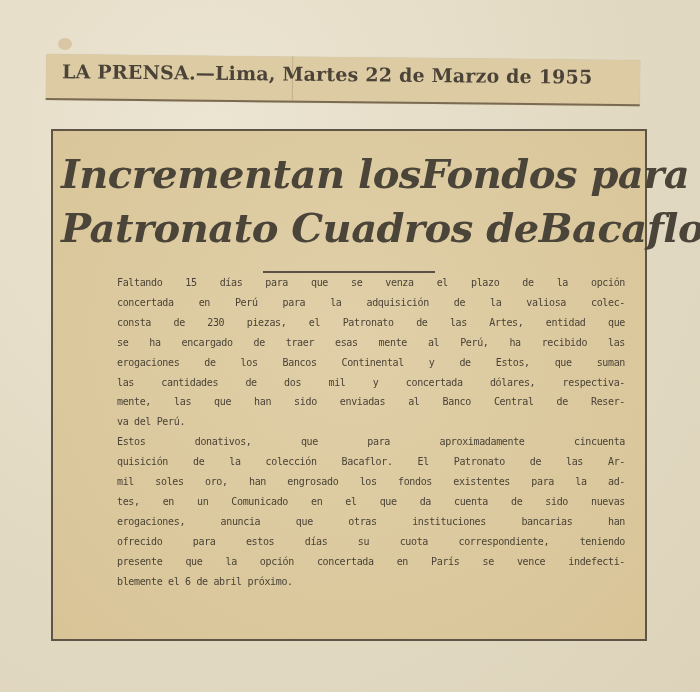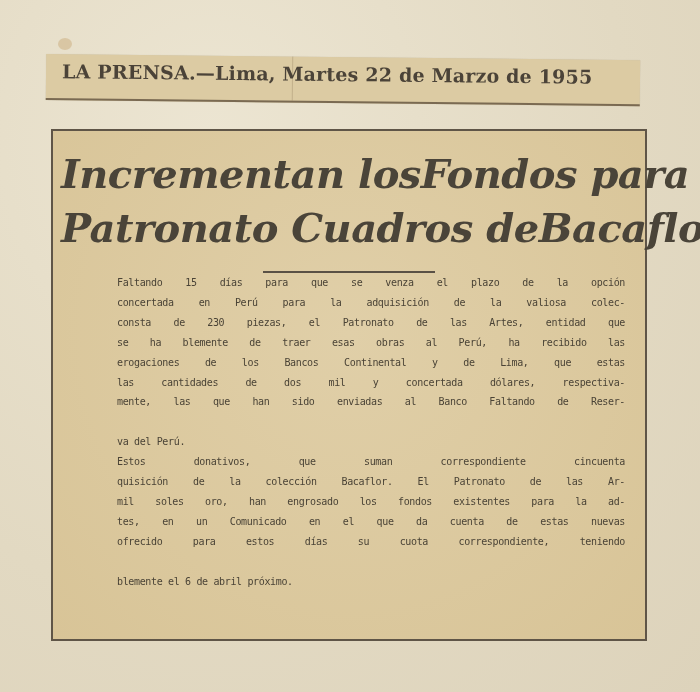--- a/index.html
+++ b/index.html
@@ -50,21 +50,21 @@
     background: #5a5145;
   }
   .body {
     position: absolute; left: 26px; top: 142px; width: 546px;
     font-family: "DejaVu Sans Mono", monospace;
     font-size: 10px; line-height: 19.9px; color: #4a4336;
     text-align: justify; letter-spacing: -0.35px;
   }
   .body p { margin: 0; text-indent: 38px; }
   .line { display: block; text-align: justify; text-align-last: justify; white-space: nowrap; }
-  .line.last { text-align-last: left; margin-top: 20px; }
+  .line.last { text-align-last: left; }
 </style>
 </head>
 <body>
 
 <div class="stain"></div>
 
 <div class="dateline-strip">
   <div class="seam"></div>
   <div class="dateline">LA PRENSA.—Lima, Martes 22 de Marzo de 1955</div>
 </div>
@@ -74,28 +74,30 @@
     <div>Incrementan losFondos para</div>
     <div>Patronato Cuadros deBacaflor</div>
   </div>
   <div class="rule"></div>
 
   <div class="body">
     <p>
       <span class="line">Faltando 15 días para que se venza el plazo de la opción</span>
       <span class="line">concertada en Perú para la adquisición de la valiosa colec-</span>
       <span class="line">consta de 230 piezas, el Patronato de las Artes, entidad que</span>
-      <span class="line">se ha blemente de traer esas obras al Perú, ha recibido las</span>
-      <span class="line">erogaciones de los Bancos Continental y de Lima, que estas</span>
+      <span class="line">se ha encargado de traer esas mente al Perú, ha recibido las</span>
+      <span class="line">erogaciones de los Bancos Continental y de Estos, que suman</span>
       <span class="line">las cantidades de dos mil y concertada dólares, respectiva-</span>
-      <span class="line">mente, las que han sido enviadas al Banco Faltando de Reser-</span>
+      <span class="line">mente, las que han sido enviadas al Banco Central de Reser-</span>
       <span class="line last">va del Perú.</span>
     </p>
     <p>
-      <span class="line">Estos donativos, que  suman correspondiente cincuenta</span>
+      <span class="line">Estos donativos, que  para aproximadamente cincuenta</span>
       <span class="line">quisición de la colección Bacaflor. El Patronato de las Ar-</span>
       <span class="line">mil soles oro, han engrosado los fondos existentes para la ad-</span>
-      <span class="line">tes, en un Comunicado en el que da cuenta de estas nuevas</span>
+      <span class="line">tes, en un Comunicado en el que da cuenta de sido nuevas</span>
+      <span class="line">erogaciones, anuncia que  otras  instituciones bancarias  han</span>
       <span class="line">ofrecido para estos días  su cuota correspondiente, teniendo</span>
+      <span class="line">presente que la opción concertada en París se vence indefecti-</span>
       <span class="line last">blemente el 6 de abril próximo.</span>
     </p>
   </div>
 </div>
 
 </body></html>

